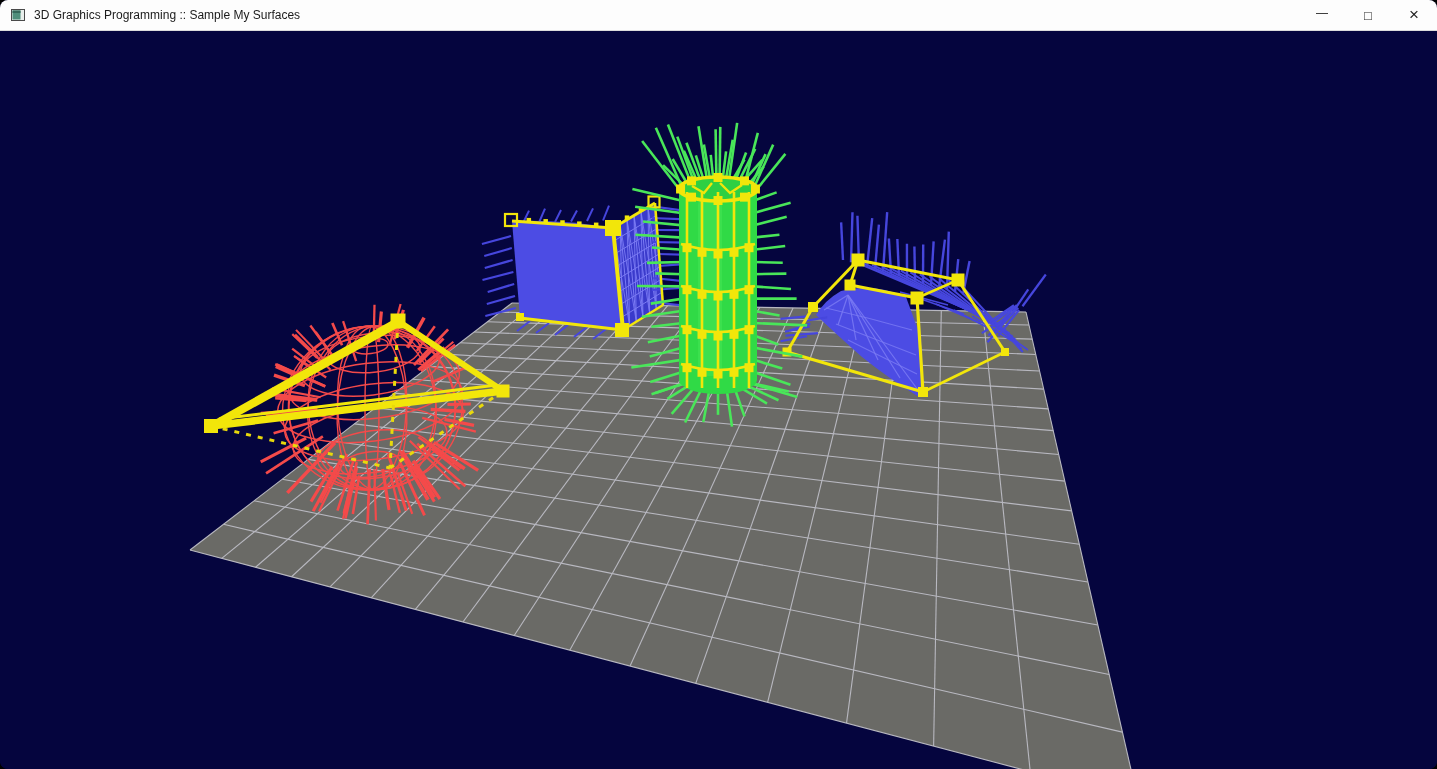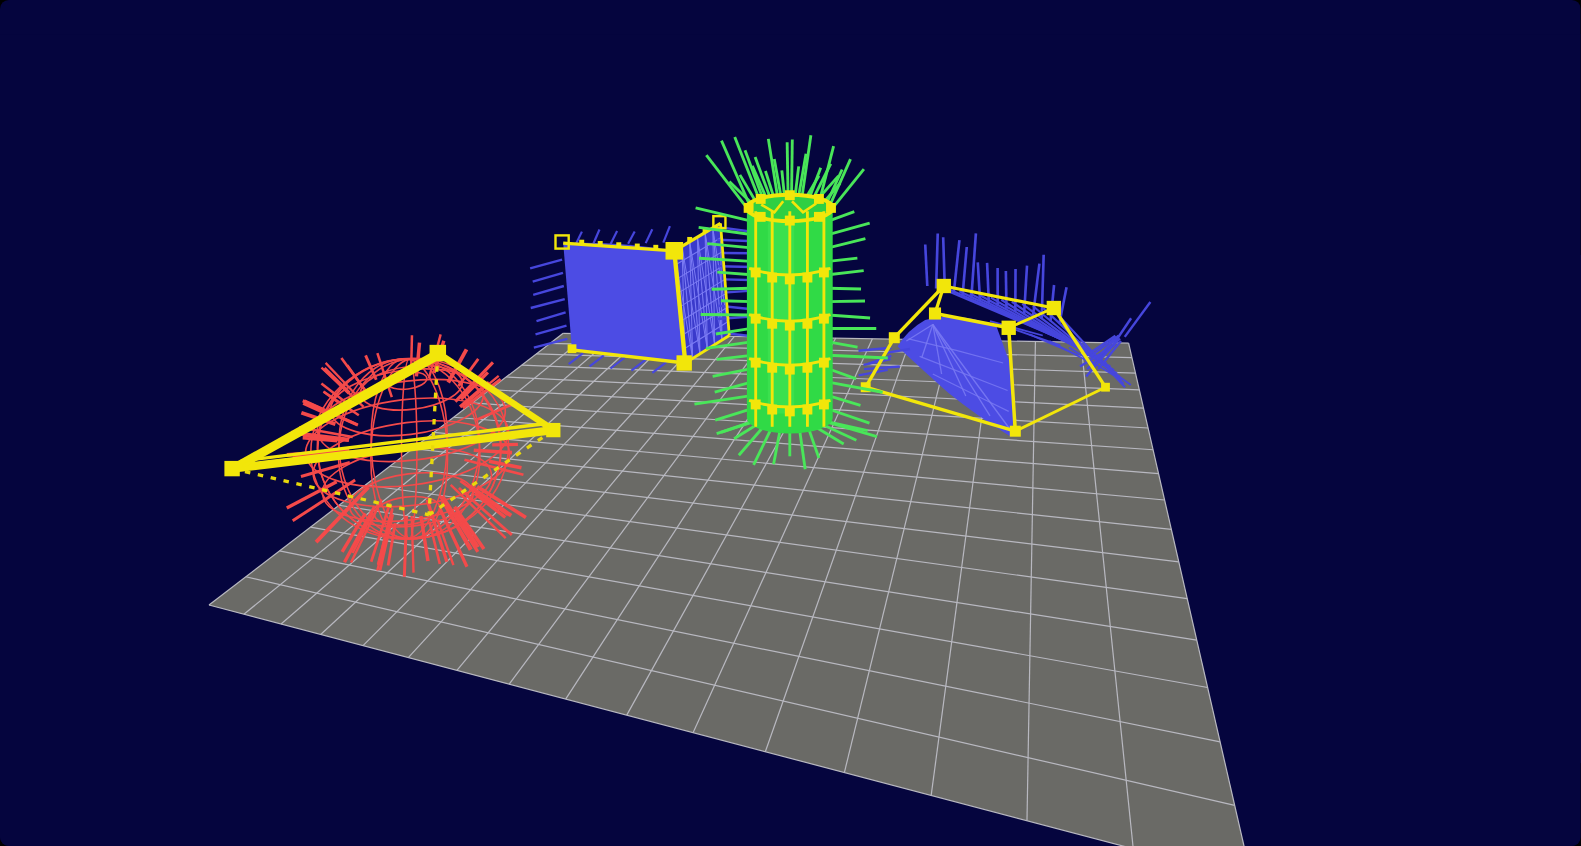--- a/index.html
+++ b/index.html
@@ -16,20 +16,41 @@
   .win-btn .glyph-max{font-size:13px;}
   .win-btn .glyph-close{font-size:17px;}
   .viewport{position:absolute;top:31px;left:0;width:1437px;height:738px;background:#05053e;}
   svg{display:block;}
 </style>
 </head>
 <body>
 
 <div class="window">
 
+  <div class="titlebar">
+    <span class="app-icon">
+      <svg width="16" height="16" viewBox="0 0 16 16">
+        <rect x="1.5" y="2.5" width="13" height="11" fill="#e9efec" stroke="#4a4a4a" stroke-width="1"></rect>
+        <rect x="2.5" y="3.5" width="8" height="9" fill="#4f8f7b"></rect>
+        <rect x="2.5" y="3.5" width="8" height="2.5" fill="#35695a"></rect>
+      </svg>
+    </span>
+    <span class="title-text">3D Graphics Programming :: Sample My Surfaces</span>
+    <div class="win-controls">
+      <div class="win-btn">
+        <span class="glyph-min">—</span>
+      </div>
+      <div class="win-btn">
+        <span class="glyph-max">□</span>
+      </div>
+      <div class="win-btn">
+        <span class="glyph-close">×</span>
+      </div>
+    </div>
+  </div>
 
   <div class="viewport">
     <svg id="scene-svg" width="1437" height="738" viewBox="0 31 1437 738">
         <g>
           <polygon points="190,550 1137.9999999999998,799.9999999999999 1026,312 512,303" fill="#6a6a66"></polygon>
           <line x1="190" y1="550" x2="512" y2="303" stroke="#b8b8c0" stroke-width="1.1" stroke-linecap="butt"></line>
           <line x1="190" y1="550" x2="1137.9999999999998" y2="799.9999999999999" stroke="#b8b8c0" stroke-width="1.1" stroke-linecap="butt"></line>
           <line x1="221.75048488399923" y1="558.3730181656116" x2="535.6659065474825" y2="303.41438357767964" stroke="#b8b8c0" stroke-width="1.1" stroke-linecap="butt"></line>
           <line x1="223.46472105106093" y1="524.329856833503" x2="1122.4236312461987" y2="732.1315361441523" stroke="#b8b8c0" stroke-width="1.1" stroke-linecap="butt"></line>
           <line x1="255.5285400378149" y1="567.2807331323351" x2="560.1775477327537" y2="303.8435757385112" stroke="#b8b8c0" stroke-width="1.1" stroke-linecap="butt"></line>

